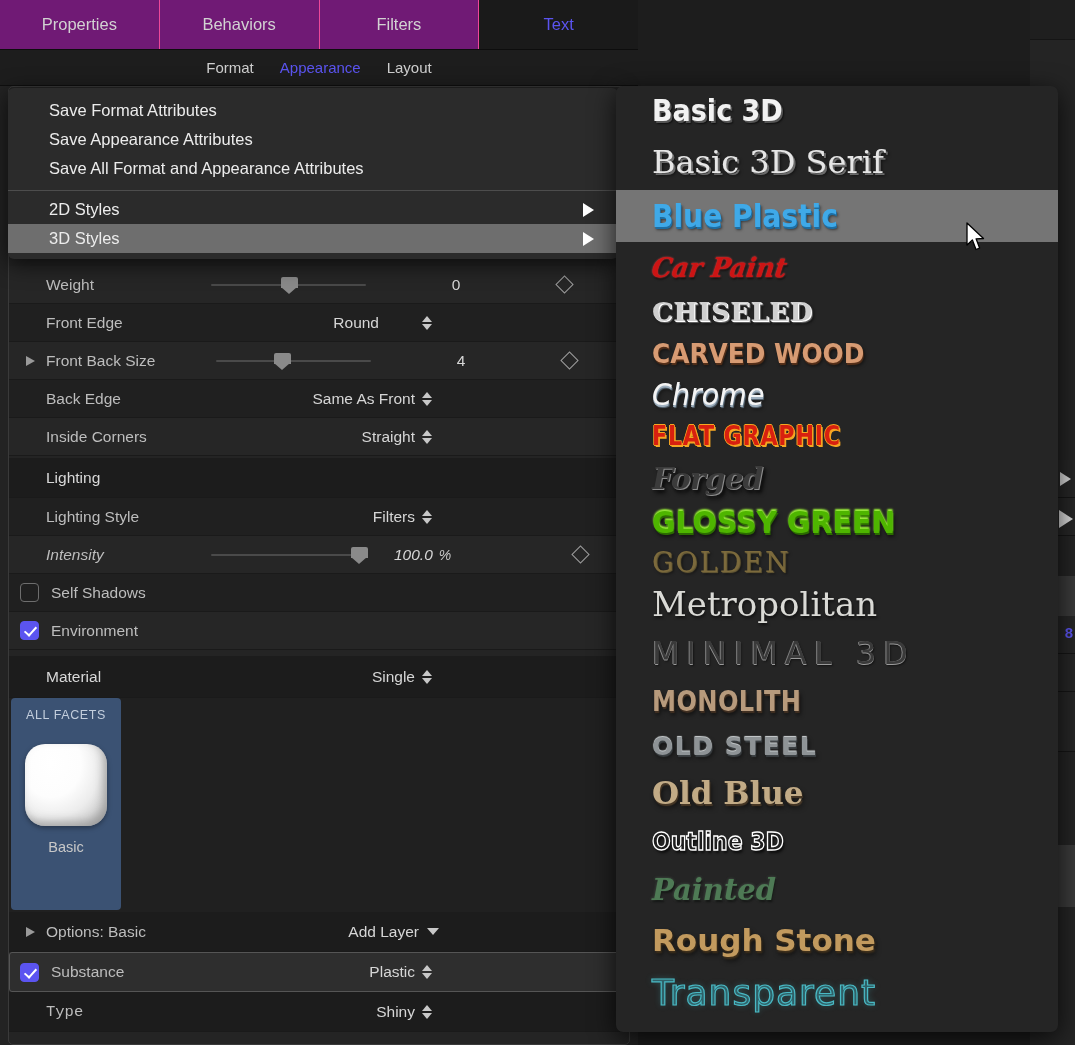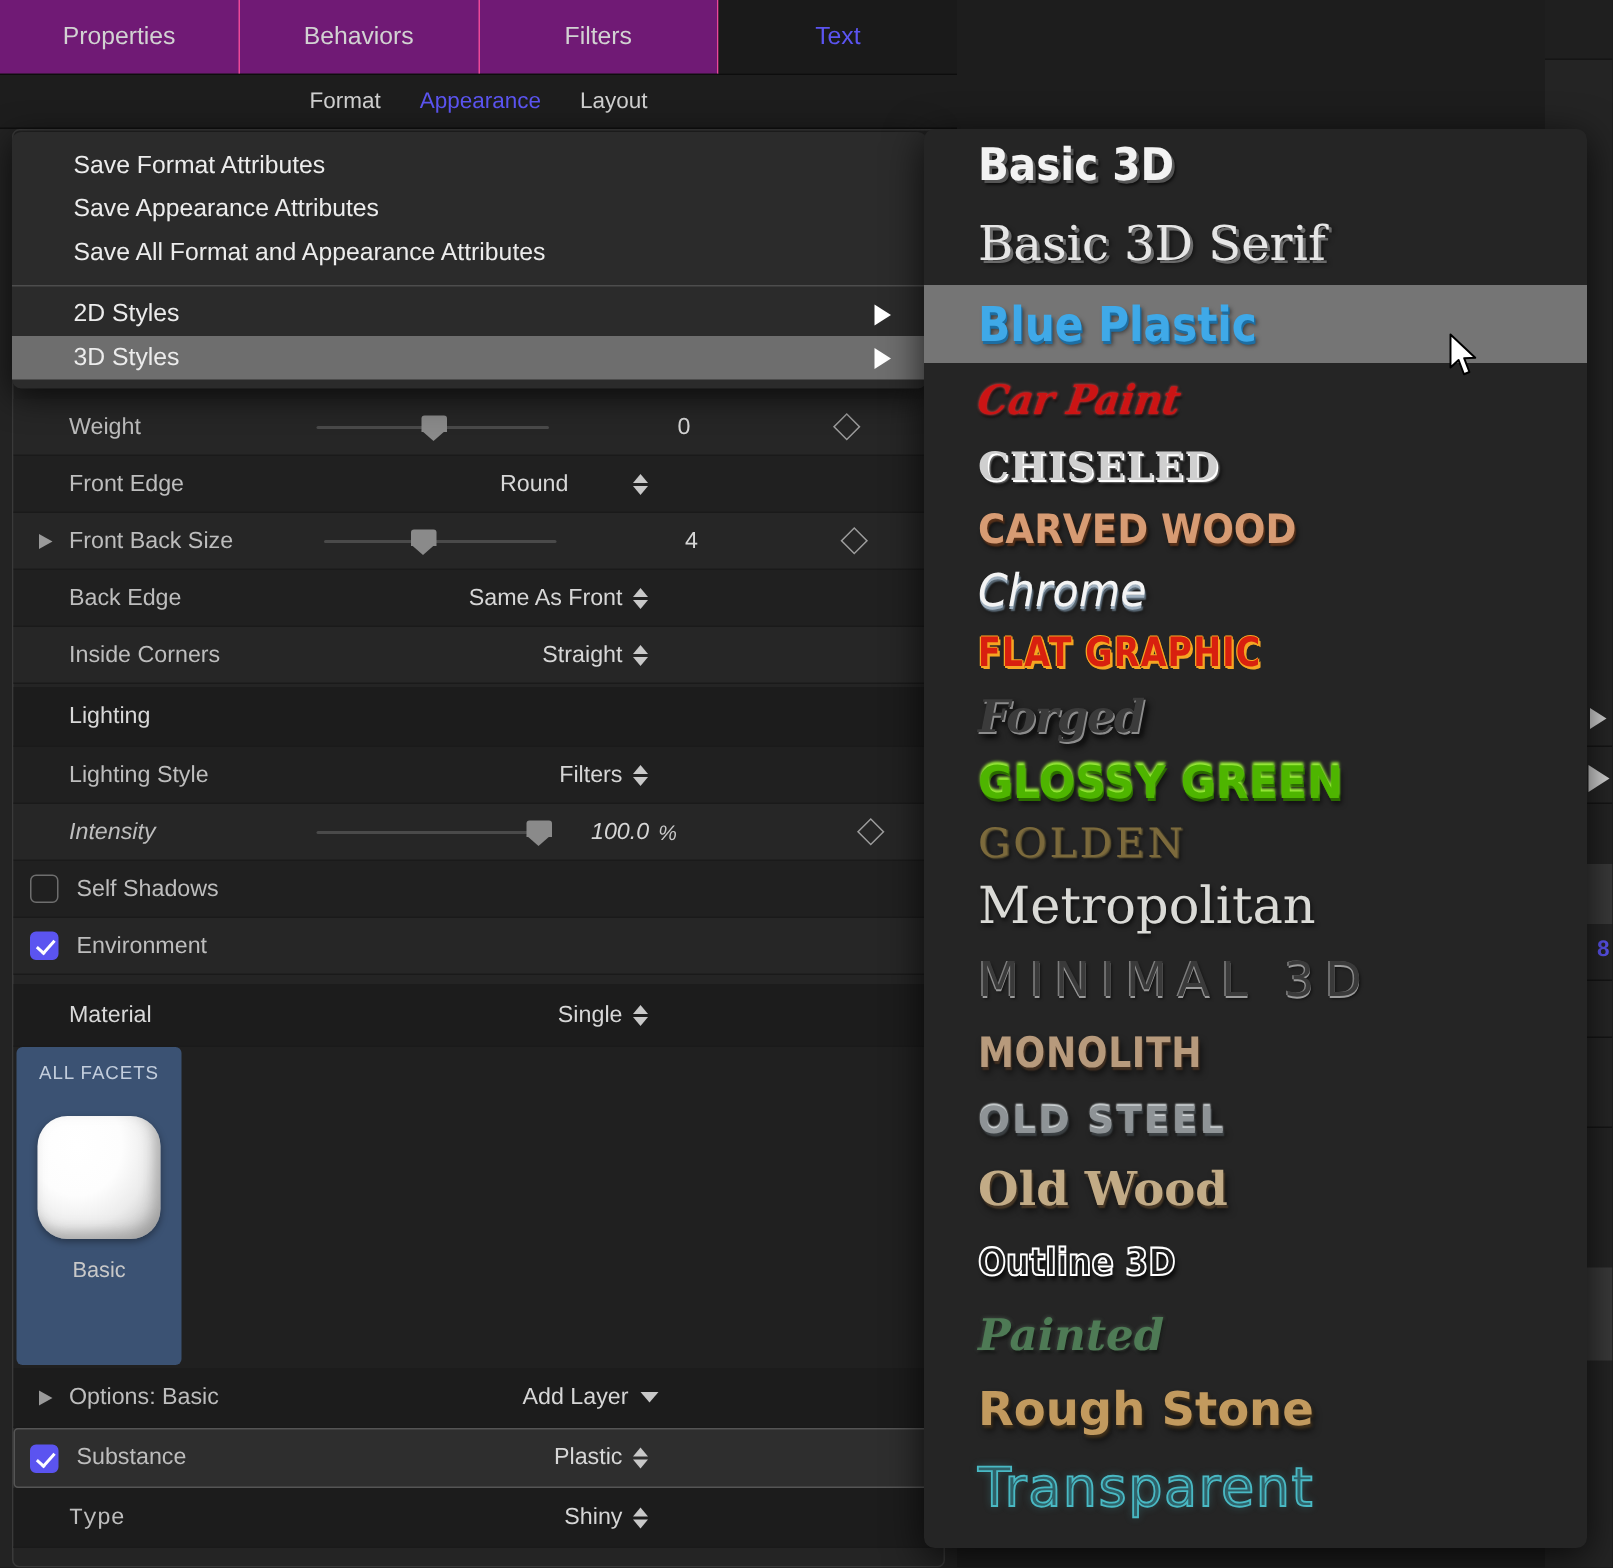--- a/index.html
+++ b/index.html
@@ -417,21 +417,21 @@
     <div class="si" style="height:50px;">
         <span class="si-label s-minimal">MINIMAL 3D</span>
       </div>
     <div class="si" style="height:46px;">
         <span class="si-label s-monolith">MONOLITH</span>
       </div>
     <div class="si" style="height:44px;">
         <span class="si-label s-oldsteel">OLD STEEL</span>
       </div>
     <div class="si" style="height:50px;">
-        <span class="si-label s-oldwood">Old Wood</span>
+        <span class="si-label s-oldwood">Old Blue</span>
       </div>
     <div class="si" style="height:46px;">
         <span class="si-label s-outline">Outline 3D</span>
       </div>
     <div class="si" style="height:52px;">
         <span class="si-label s-painted">Painted</span>
       </div>
     <div class="si" style="height:48px;">
         <span class="si-label s-rough">Rough Stone</span>
       </div>

